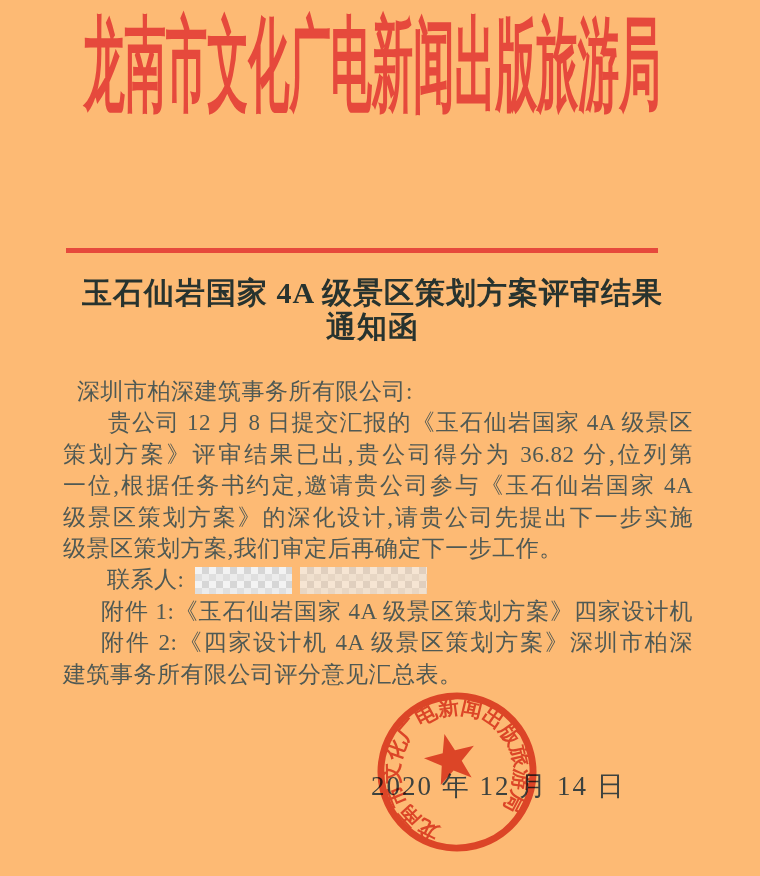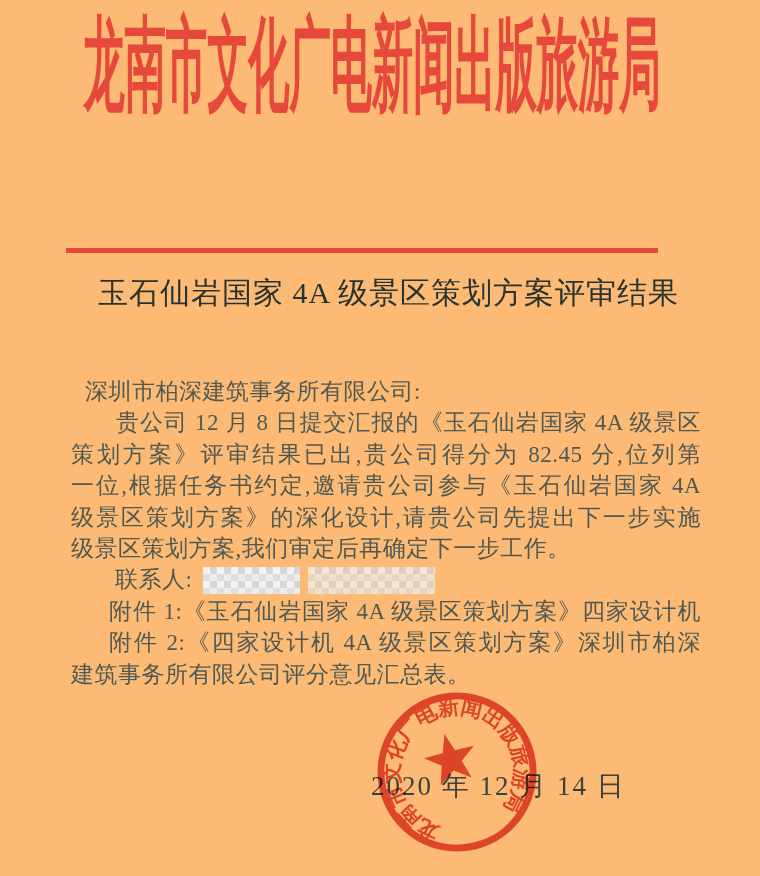--- a/index.html
+++ b/index.html
@@ -13,29 +13,28 @@
   
   .masthead{position:absolute;left:0;top:0;width:760px;height:135px;}
   .red-rule{
     position:absolute;left:66px;top:248px;width:592px;height:5px;
     background:#e6493c;
   }
   
   .doc-title{
     position:absolute;left:0;top:276px;width:745px;
     text-align:center;
-    font-size:30px;line-height:34px;font-weight:normal;
-    color:#27332f;letter-spacing:1px;margin-left:16px;
+    font-size:30px;line-height:34px;font-weight:bold;
+    color:#27332f;letter-spacing:1px;
   }
   
   .body-block{
     position:absolute;left:63px;top:376px;width:630px;
     font-size:23px;line-height:31.4px;color:#4f5954;
     letter-spacing:0.5px;
-    margin-left:8px;
   }
   .bline{white-space:nowrap;}
   .j{white-space:normal;text-align:justify;text-align-last:justify;}
   .ind-recipient{text-indent:14px;}
   .ind-para{text-indent:45px;font-family:Liberation Serif, serif;}
   .ind-att{text-indent:38px;font-family:Liberation Serif, serif;}
   .contact-line{position:relative;text-indent:44px;}
   .mosaic{
     position:absolute;top:3px;height:27px;
     background:
@@ -61,26 +60,27 @@
 <div class="page">
 
   <svg class="masthead" viewBox="0 0 760 135">
     <text x="372" y="100" text-anchor="middle" textLength="577" lengthAdjust="spacingAndGlyphs" font-size="103" font-weight="bold" font-family="Liberation Serif, DejaVu Serif, serif" fill="#e6493c">龙南市文化广电新闻出版旅游局</text>
   </svg>
 
   <div class="red-rule"></div>
 
   <div class="doc-title">
     <div>玉石仙岩国家 4A 级景区策划方案评审结果</div>
+    <div>通知函</div>
   </div>
 
   <div class="body-block">
     <div class="bline ind-recipient">深圳市柏深建筑事务所有限公司:</div>
     <div class="j ind-para">贵公司 12 月 8 日提交汇报的《玉石仙岩国家 4A 级景区</div>
-    <div class="j">策划方案》评审结果已出,贵公司得分为 82.45 分,位列第</div>
+    <div class="j">策划方案》评审结果已出,贵公司得分为 36.82 分,位列第</div>
     <div class="j">一位,根据任务书约定,邀请贵公司参与《玉石仙岩国家 4A</div>
     <div class="j">级景区策划方案》的深化设计,请贵公司先提出下一步实施</div>
     <div class="bline">级景区策划方案,我们审定后再确定下一步工作。</div>
 
     <div class="contact-line">
       <span>联系人:</span>
       <span class="mosaic m1"></span>
       <span class="mosaic m2"></span>
     </div>
 

